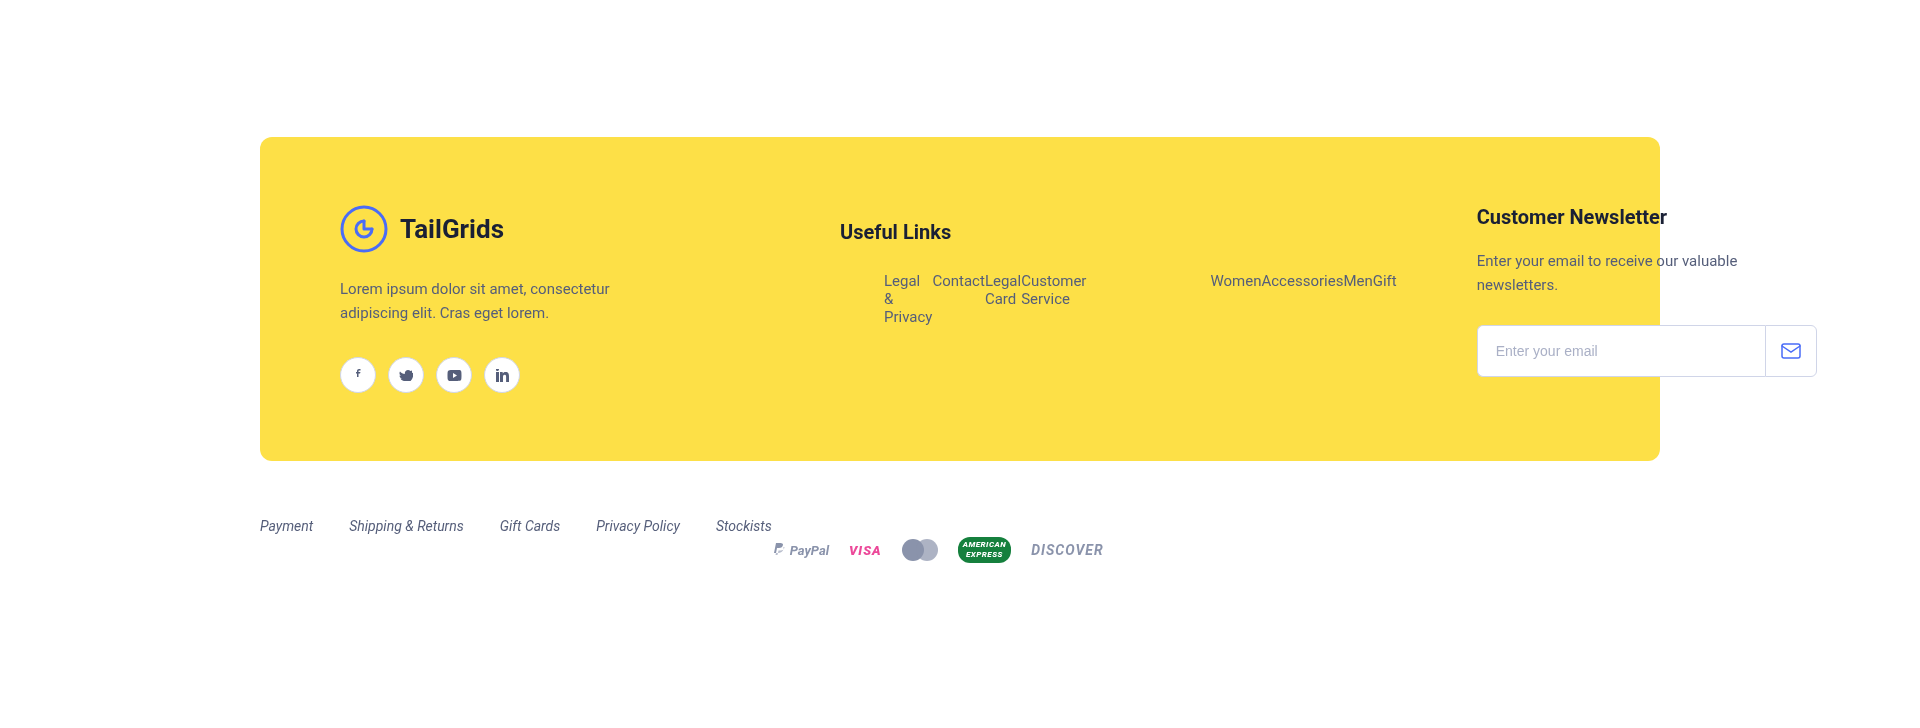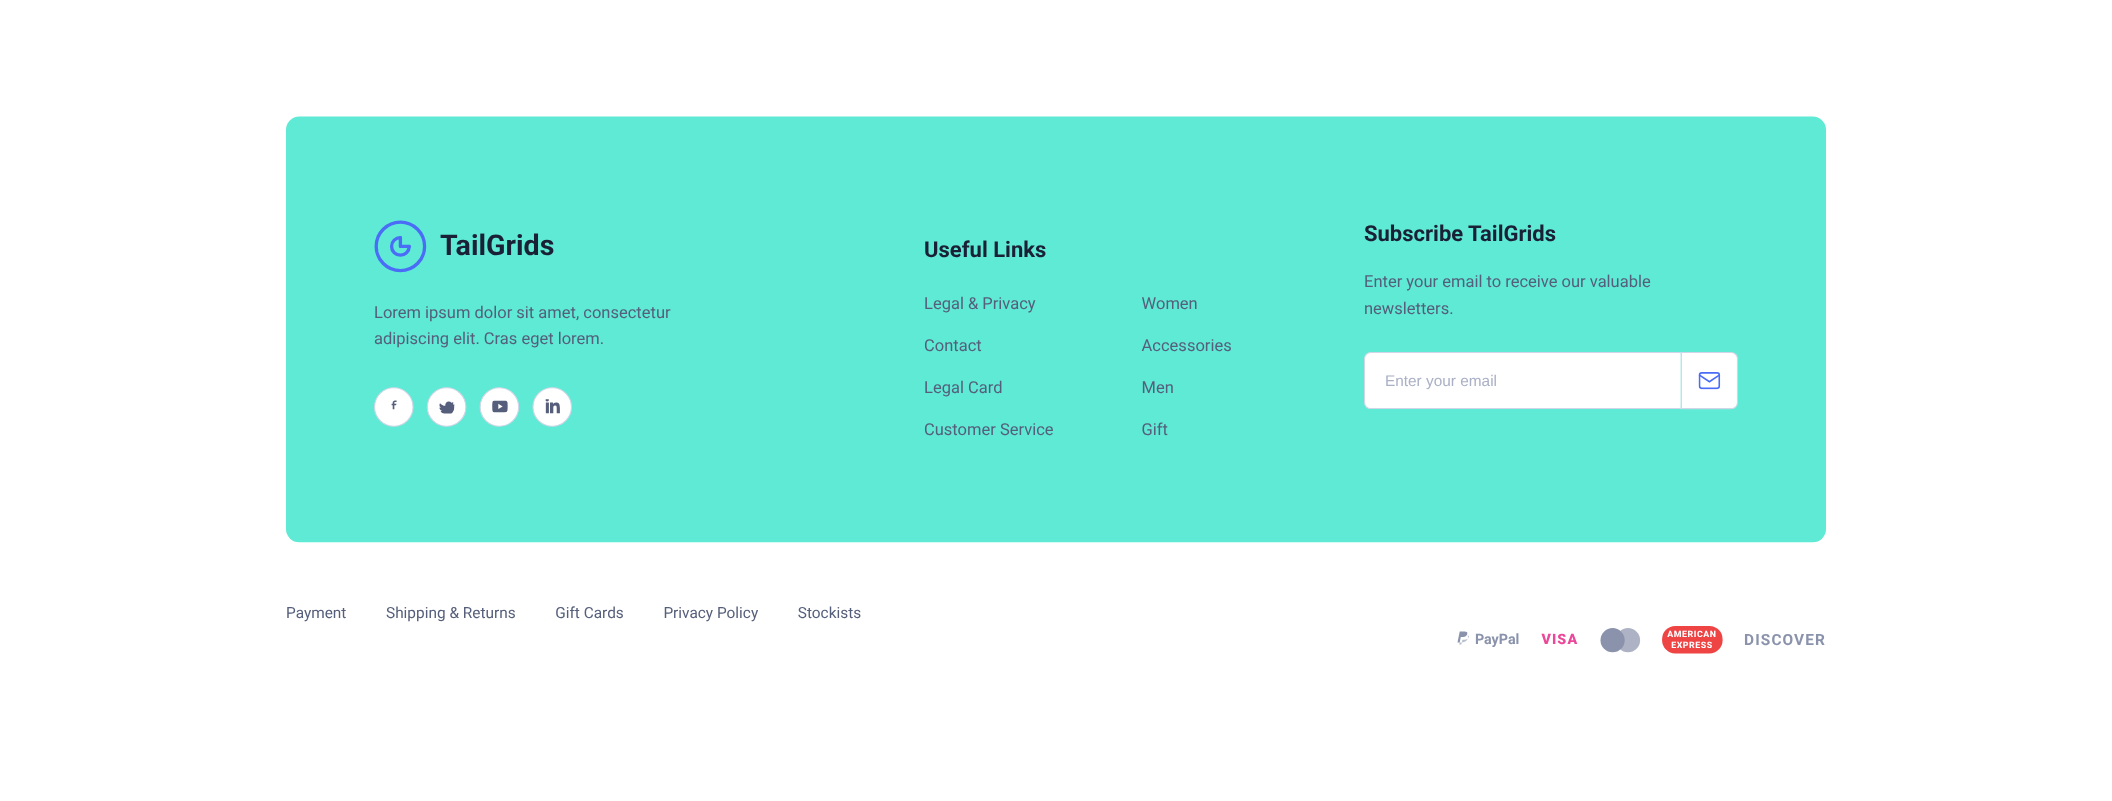--- a/index.html
+++ b/index.html
@@ -21,23 +21,23 @@
     }
 
     .footer-wrapper {
       width: 1400px;
       display: flex;
       flex-direction: column;
       gap: 0;
     }
 
     .footer-main {
-      background: #5eead4;
+      background: #fde047;
       border-radius: 12px;
-      padding: 94px 80px;
+      padding: 68px 80px;
       display: flex;
       flex-direction: row;
       gap: 0;
     }
 
     
     .brand-section {
       flex: 0 0 420px;
       display: flex;
       flex-direction: column;
@@ -107,22 +107,22 @@
     }
 
     .links-columns {
       display: flex;
       flex-direction: row;
       gap: 80px;
     }
 
     .links-column {
       display: flex;
-      flex-direction: column;
-      gap: 20px;
+      flex-direction: row;
+      margin-left: 44px;
     }
 
     .footer-link {
       font-size: 15px;
       color: #555e7a;
       cursor: pointer;
       text-decoration: none;
       transition: color 0.2s;
     }
 
@@ -182,22 +182,22 @@
       cursor: pointer;
       color: #4a6cf7;
       transition: background 0.2s;
     }
 
     
     .footer-bottom {
       display: flex;
       flex-direction: row;
       align-items: center;
-      justify-content: space-between;
       padding: 28px 0;
+      font-style: italic;
     }
 
     .footer-bottom-links {
       display: flex;
       flex-direction: row;
       gap: 36px;
     }
 
     .footer-bottom-link {
       font-size: 14px;
@@ -254,21 +254,21 @@
     .mc-circle-right {
       margin-left: -8px;
       opacity: 0.7;
     }
 
     .amex-box {
       display: flex;
       flex-direction: column;
       align-items: center;
       justify-content: center;
-      background: #ef4444;
+      background: #15803d;
       color: #fff;
       border-radius: 12px;
       padding: 3px 5px;
       font-size: 8px;
       font-weight: 800;
       letter-spacing: 0.5px;
       line-height: 1.2;
     }
 
     .discover-text {
@@ -332,21 +332,21 @@
         <div class="links-column">
           <a class="footer-link">Women</a>
           <a class="footer-link">Accessories</a>
           <a class="footer-link">Men</a>
           <a class="footer-link">Gift</a>
         </div>
       </div>
     </div>
 
     <div class="newsletter-section">
-      <h3 class="newsletter-title">Subscribe TailGrids</h3>
+      <h3 class="newsletter-title">Customer Newsletter</h3>
       <p class="newsletter-description">Enter your email to receive our valuable newsletters.</p>
       <div class="newsletter-form">
         <input type="email" class="newsletter-input" placeholder="Enter your email" style="">
         <button class="newsletter-submit">
           <svg width="20" height="16" viewBox="0 0 20 16" fill="none">
             <rect x="1" y="1" width="18" height="14" rx="2" stroke="#4a6cf7" stroke-width="1.5"></rect>
             <path d="M1 3l9 6 9-6" stroke="#4a6cf7" stroke-width="1.5" stroke-linecap="round"></path>
           </svg>
         </button>
       </div>

